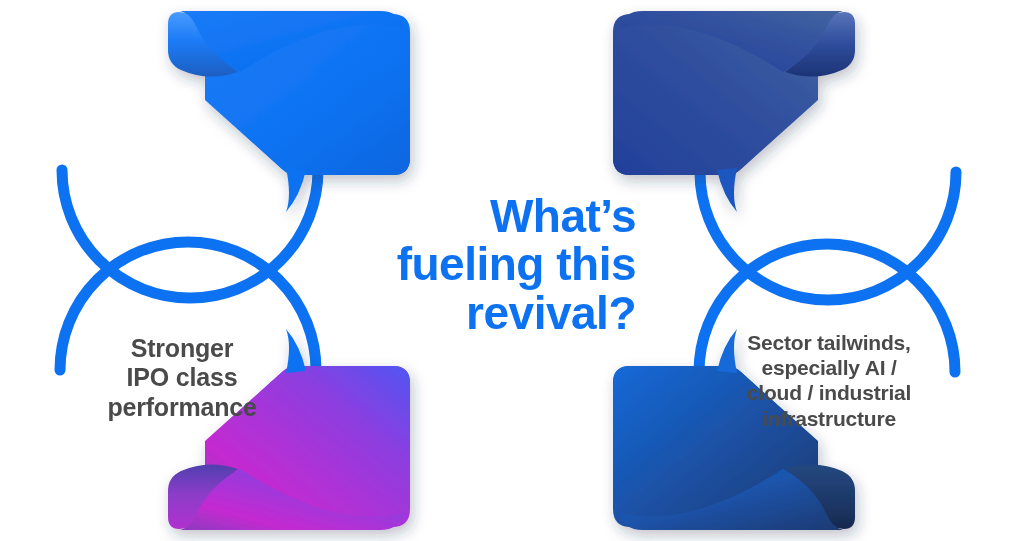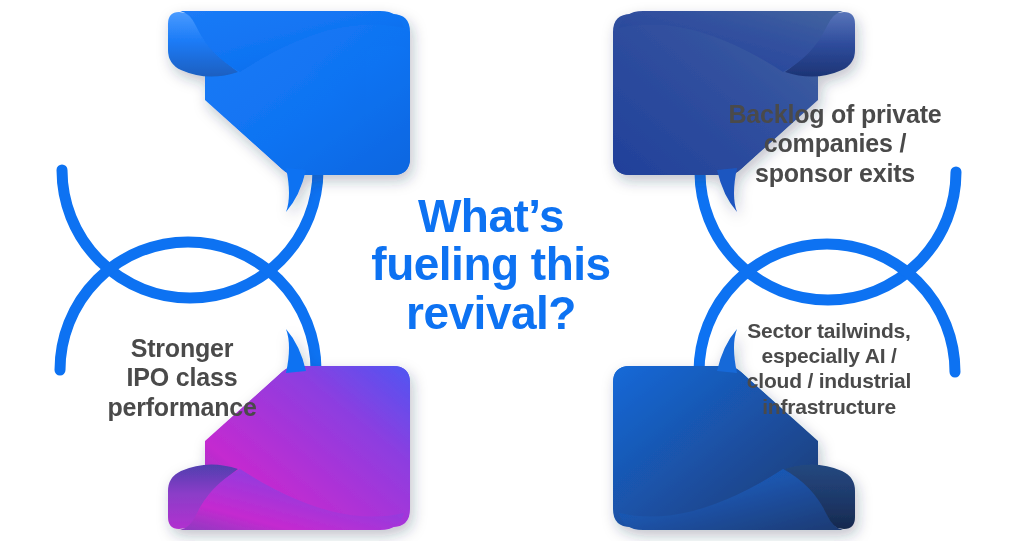--- a/index.html
+++ b/index.html
@@ -46,31 +46,31 @@
     font-size: 25px;
   }
   #callout-bl {
     left: 68px;
     top: 334px;
     width: 228px;
     font-size: 25px;
   }
   #callout-br {
     left: 716px;
-    top: 318px;
+    top: 330px;
     width: 226px;
     font-size: 21px;
     line-height: 1.2;
   }
   #center-title {
     position: absolute;
     left: 346px;
     top: 192px;
     width: 290px;
-    text-align: center;
+    text-align: right;
     font-size: 46px;
     font-weight: bold;
     color: #0d72f2;
     line-height: 1.05;
     letter-spacing: -0.5px;
     white-space: pre-line;
   }
 </style>
 </head>
 <body>
@@ -345,23 +345,20 @@
                Q 731 345 737 329
                Q 723 345 717 371 Z" fill="#1569d8"></path>
     </g>
 
     <g>
       <path d="M 46 92 L 286 92 Q 296 92 302 99 L 330 129 L 302 159 Q 296 166 286 166 L 46 166 Z" fill="#ffffff" opacity="0"></path>
     </g>
   </svg>
 
 
-  <div class="callout" id="callout-tr">Backlog of private
-companies /
-sponsor exits</div>
 
   <div class="callout" id="callout-bl">Stronger
 IPO class
 performance</div>
 
   <div class="callout" id="callout-br">Sector tailwinds,
 especially AI /
 cloud / industrial
 infrastructure</div>
 

